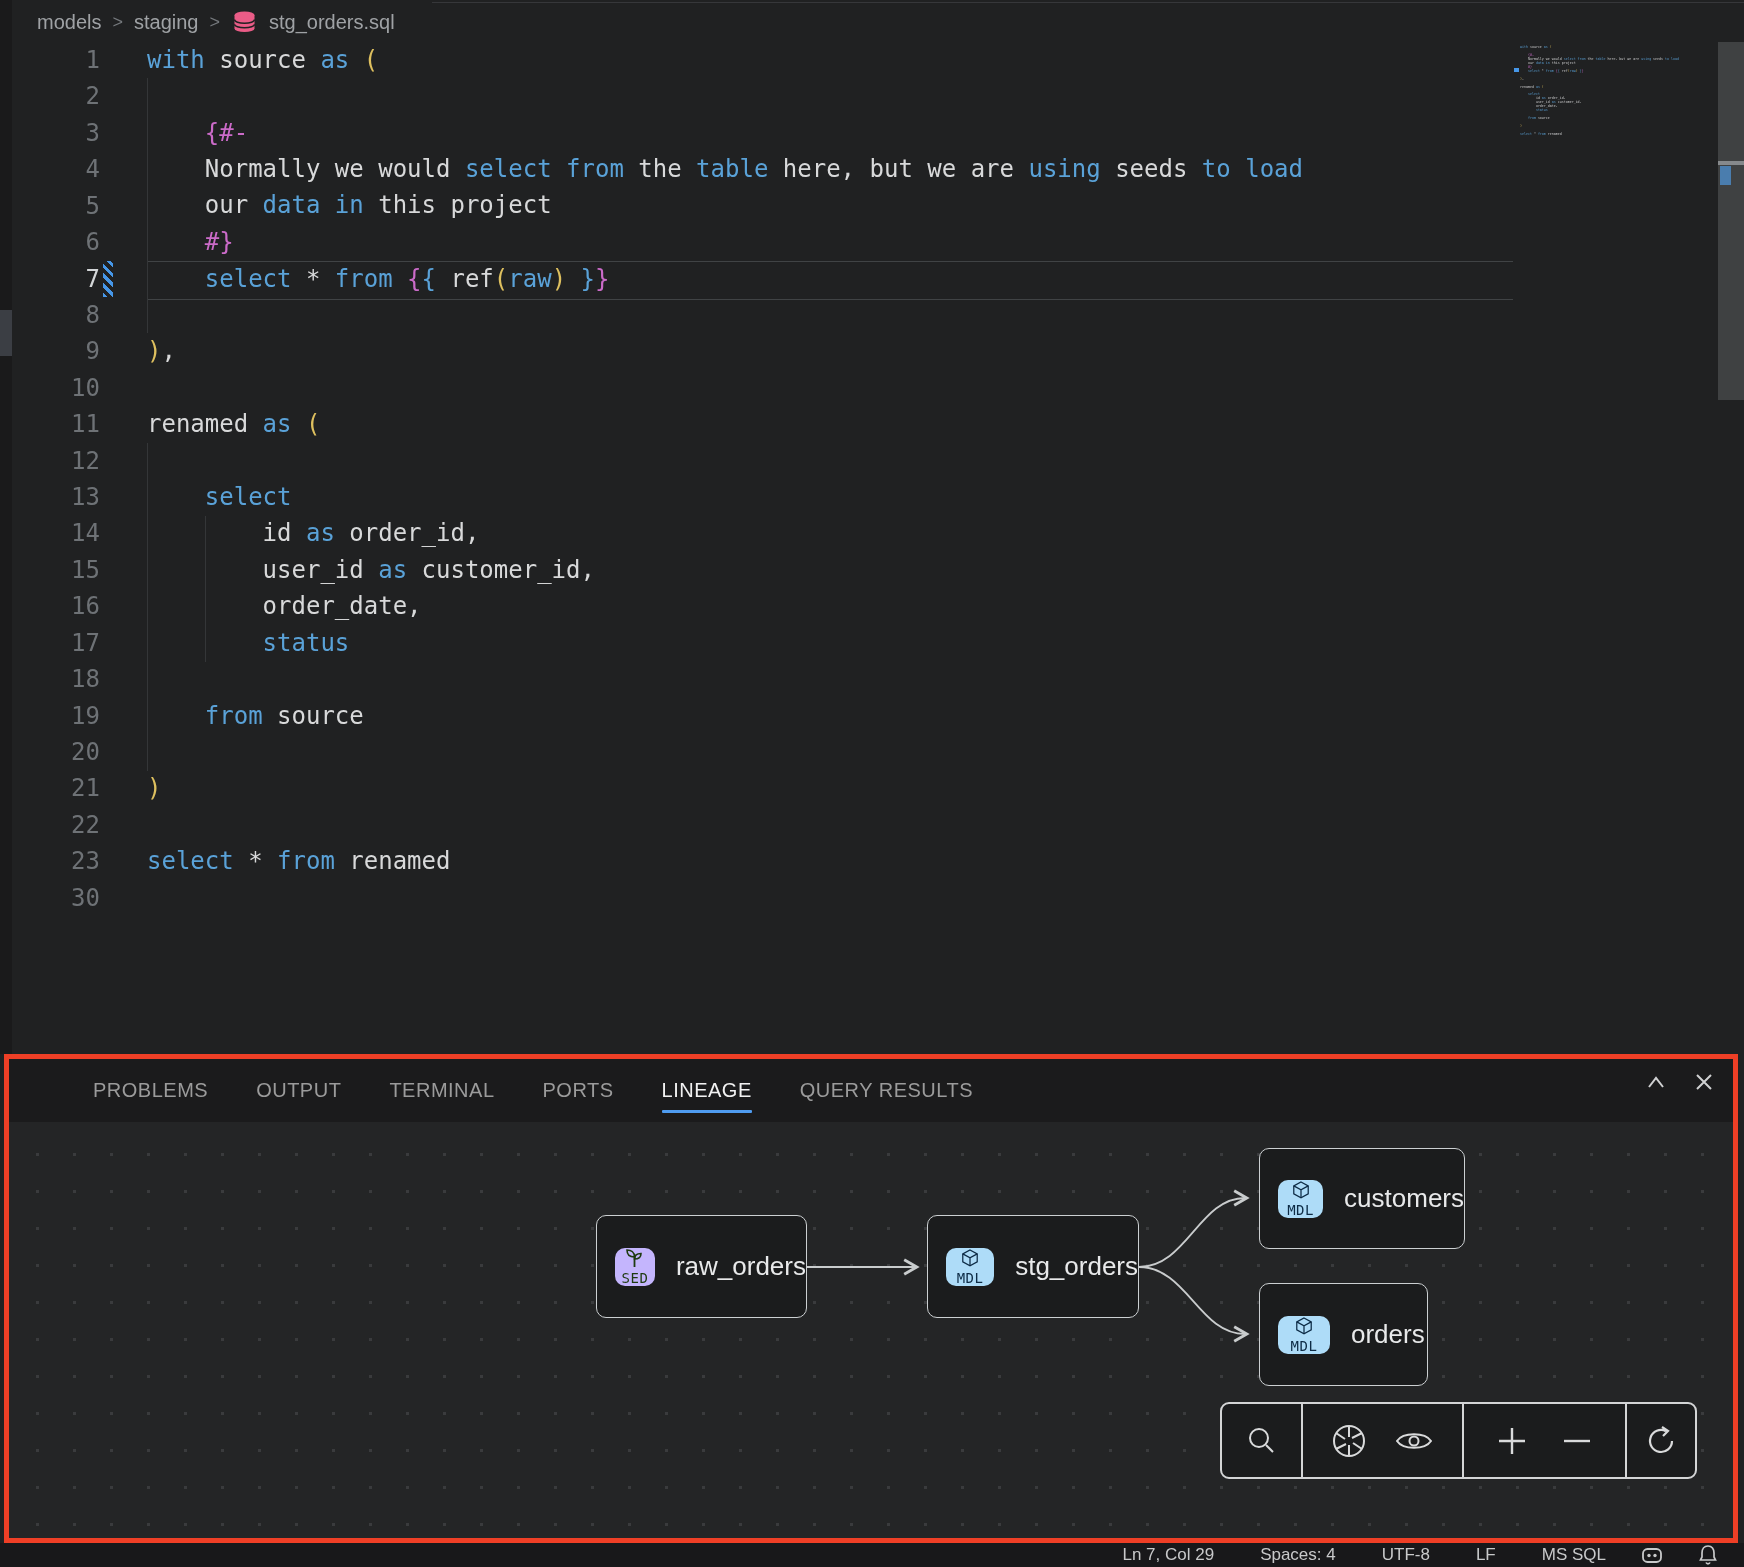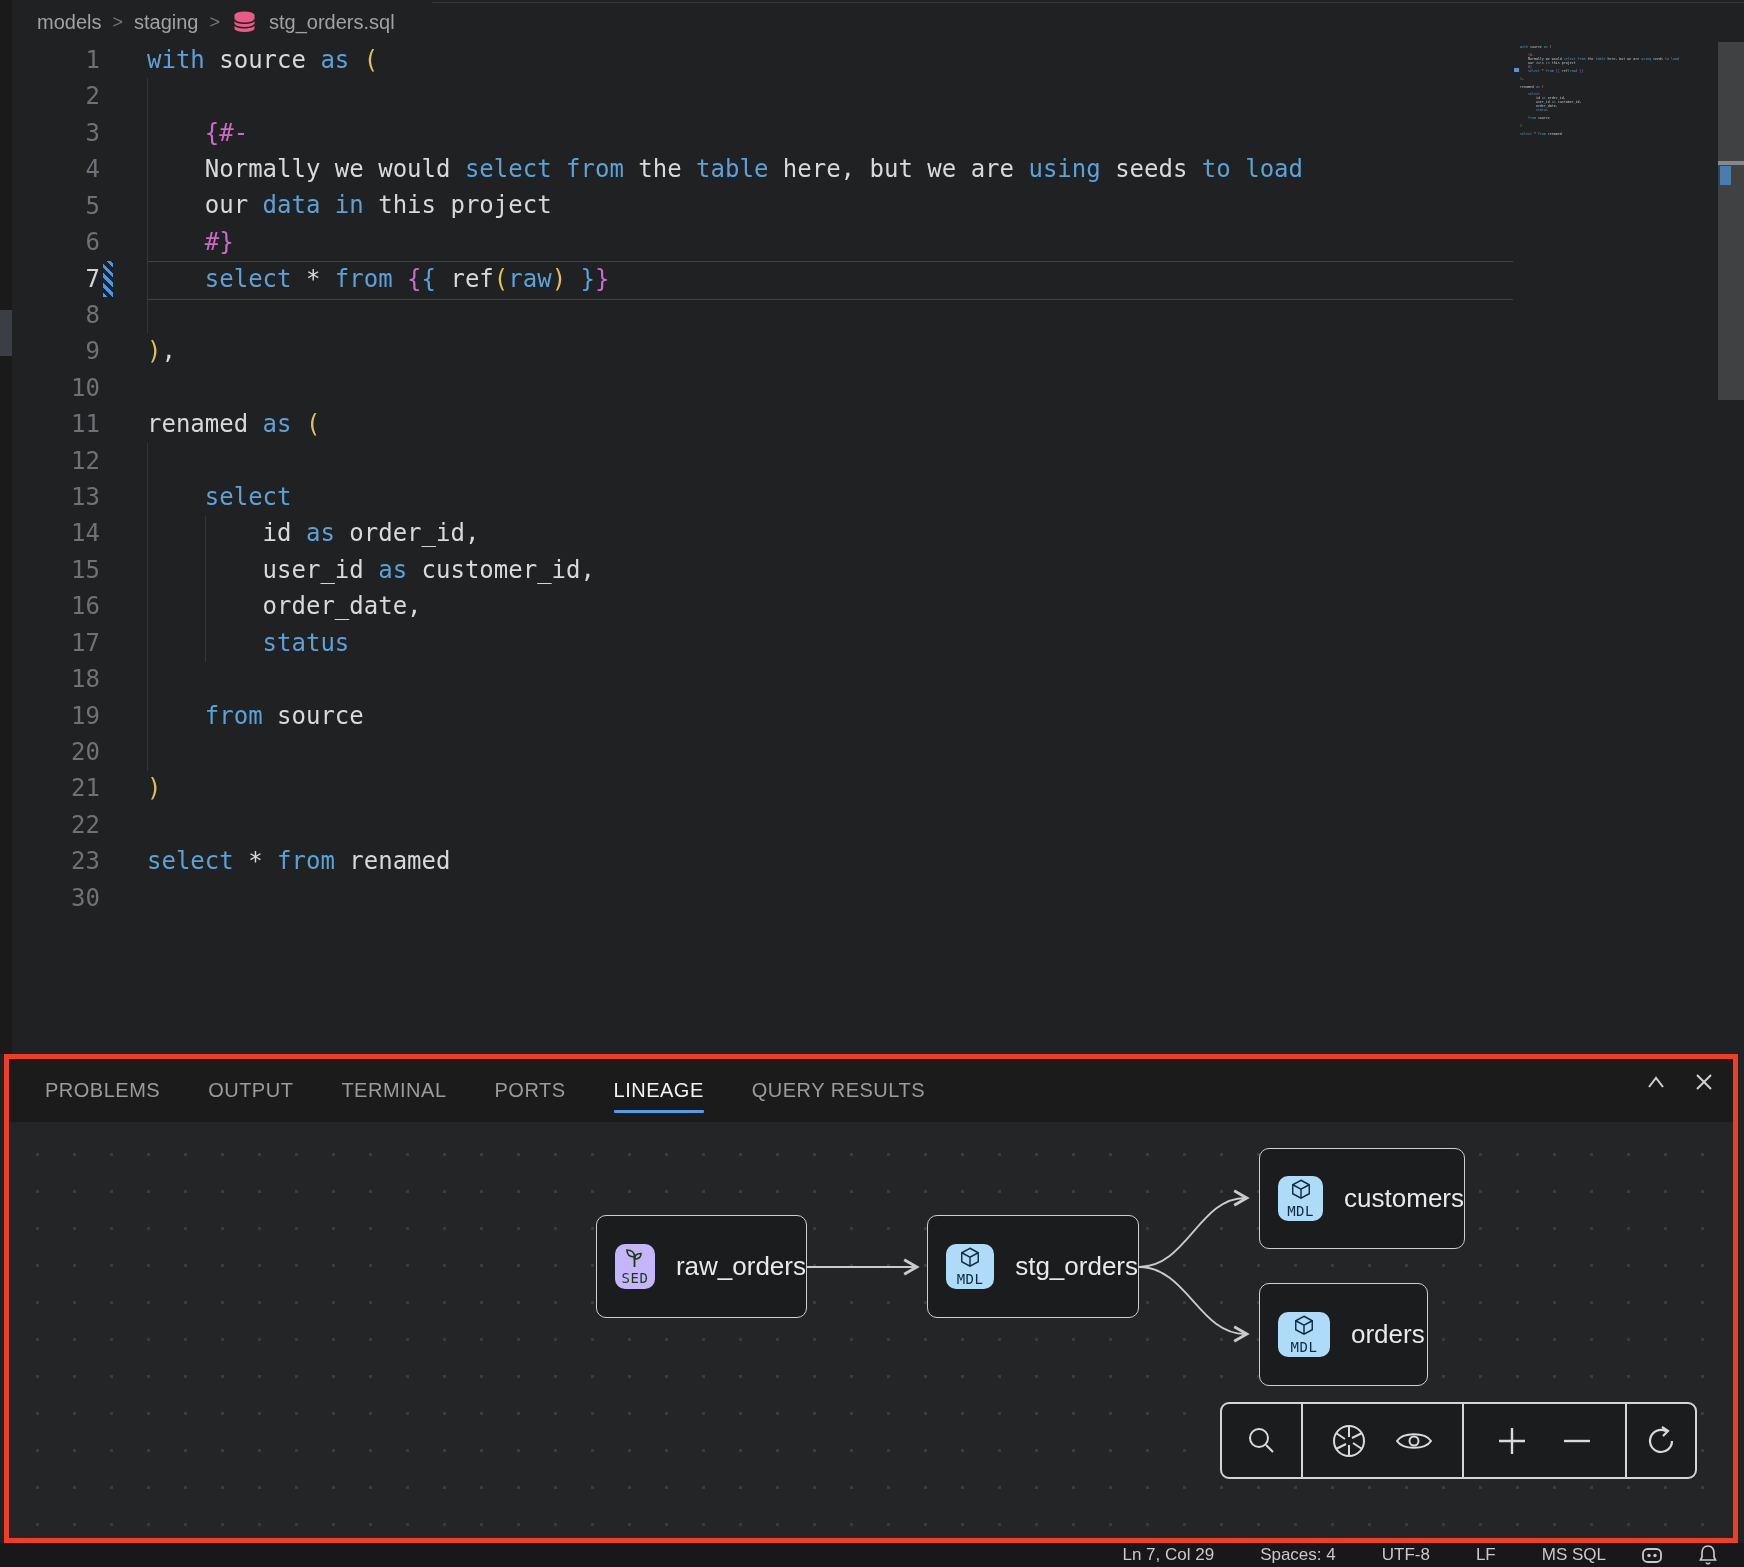--- a/index.html
+++ b/index.html
@@ -37,37 +37,37 @@
   #mini-inner{transform:scale(0.2);transform-origin:0 0;padding-left:30px;}
   .mini-row{white-space:pre;font-family:"DejaVu Sans Mono",monospace;font-size:16.5px;
             line-height:19.75px;height:19.75px;opacity:.9;}
   #mini-marker{position:absolute;left:1502px;top:68px;width:5px;height:4px;background:#4697e8;}
   #overview-ruler{position:absolute;left:1706px;top:42px;width:26px;height:358px;background:#3f4142;}
   #overview-ruler .band{position:absolute;left:0;top:119px;width:26px;height:4px;background:#86898c;}
   #overview-ruler .dec{position:absolute;left:2px;top:124px;width:11px;height:19px;background:#4a7dae;}
 
   
   #panel-header{position:absolute;left:9px;right:11px;top:1059px;height:63px;background:#1b1b1c;
-                display:flex;align-items:center;padding-left:36px;gap:48px;}
+                display:flex;align-items:center;padding-left:84px;gap:48px;}
   .tab{font-size:20px;letter-spacing:.5px;color:#9b9b9b;position:relative;height:100%;
        display:flex;align-items:center;cursor:pointer;flex:0 0 auto;}
   .tab.active{color:#f2f2f2;}
   .tab.active::after{content:"";position:absolute;left:0;right:0;bottom:9px;height:3px;
                      background:#4f9cf0;border-radius:1px;}
   #panel-actions{position:absolute;right:30px;top:1072px;display:flex;gap:26px;align-items:center;}
   #panel-actions svg{display:block;cursor:pointer;}
 
   #lineage-canvas{position:absolute;left:9px;top:1122px;width:1726px;height:416px;background:#242526;
     background-image:radial-gradient(#3a3b3d 1.5px,rgba(0,0,0,0) 1.5px);
     background-size:37px 37px;background-position:10px 14px;}
   #edges{position:absolute;left:0;top:0;}
 
   .node{position:absolute;background:#1b1c1d;border:1.5px solid #ccd0d2;border-radius:10px;
         display:flex;align-items:center;padding-left:18px;gap:21px;cursor:pointer;box-sizing:border-box;}
-  .badge{width:52px;height:45px;border-radius:10px;display:flex;flex-direction:column;
+  .badge{width:52px;height:38px;border-radius:10px;display:flex;flex-direction:column;
          align-items:center;justify-content:center;gap:1px;}
   .badge.seed{background:#c4b5fd;color:#1e3b10;}
   .badge.model{background:#aedcf8;color:#0d2b45;}
   .badge .btxt{font-size:14px;font-weight:500;letter-spacing:.5px;
                font-family:"DejaVu Sans Mono",monospace;}
   .nlabel{font-size:26px;color:#e8e9ea;}
 
   #lineage-toolbar{position:absolute;left:1211px;top:280px;width:477px;height:77px;
     background:#1b1c1d;border:2px solid #d4d5d6;border-radius:9px;display:flex;box-sizing:border-box;}
   .tb-cell{display:flex;align-items:center;justify-content:space-evenly;height:100%;}

